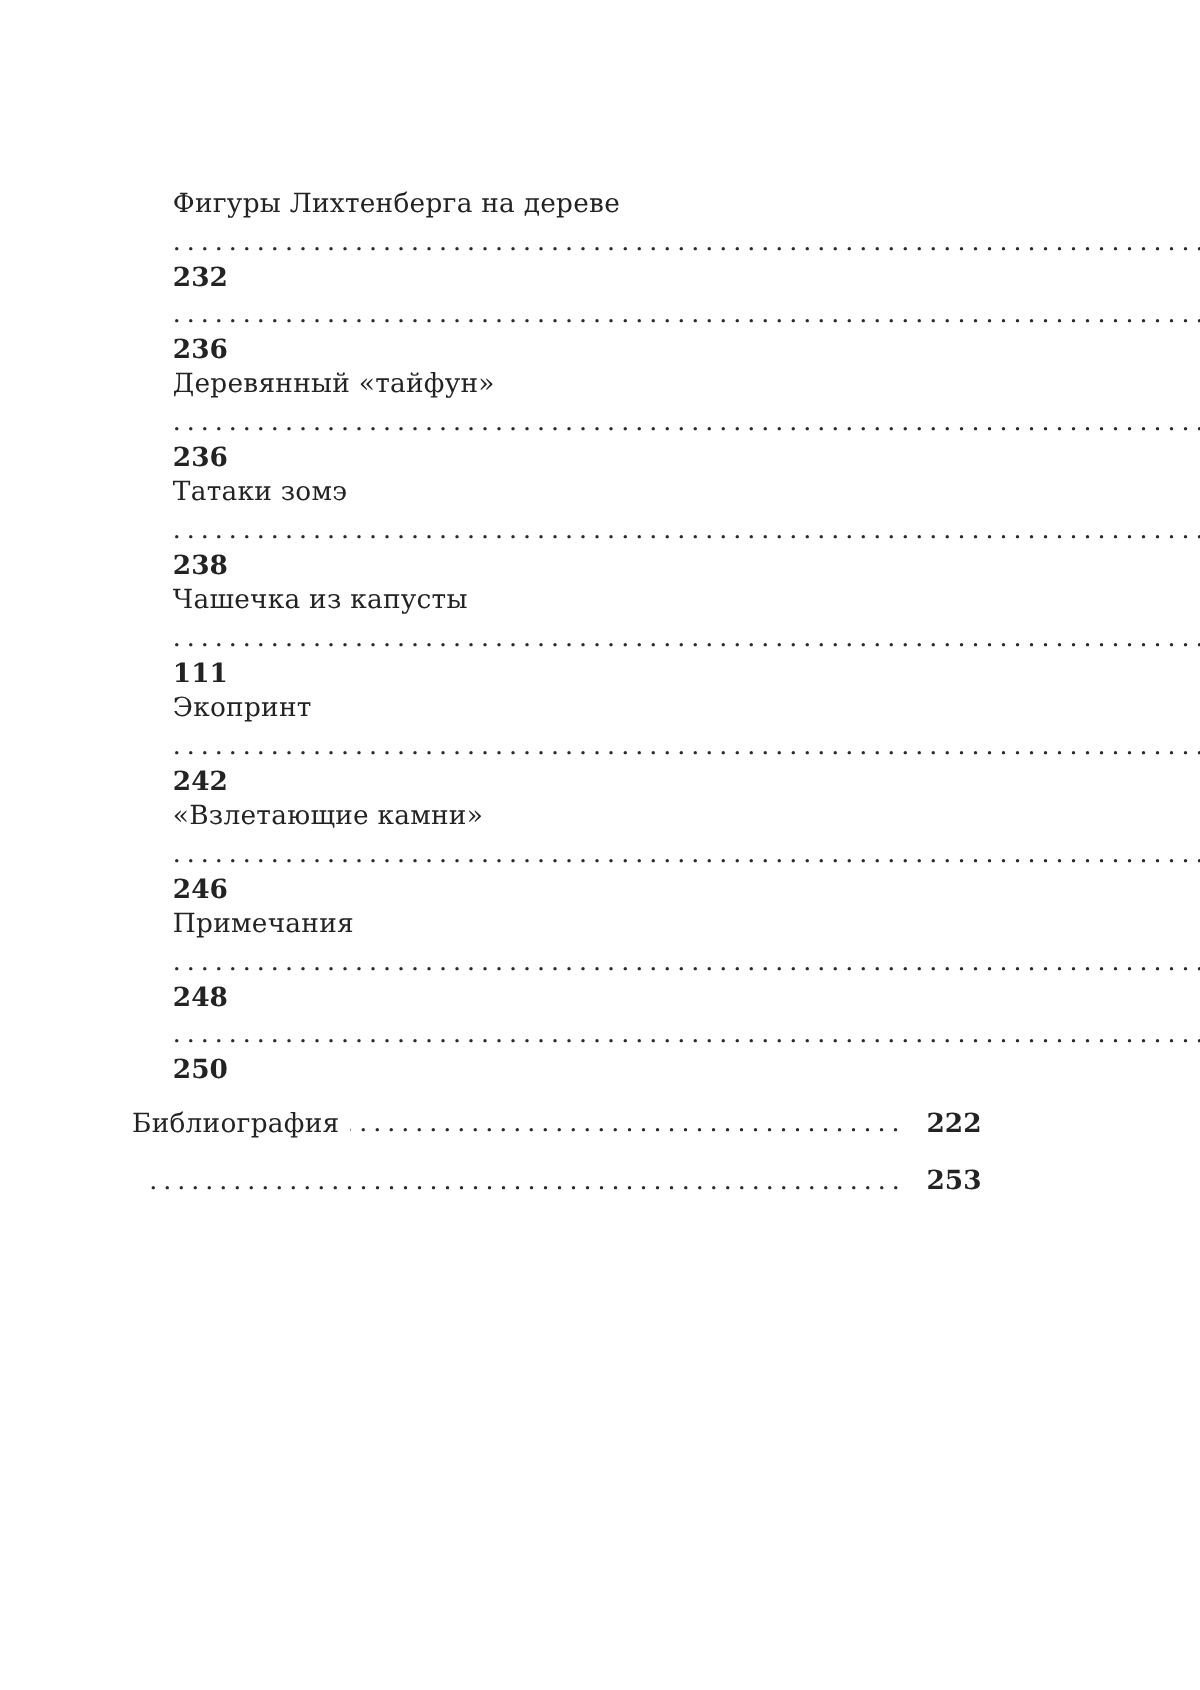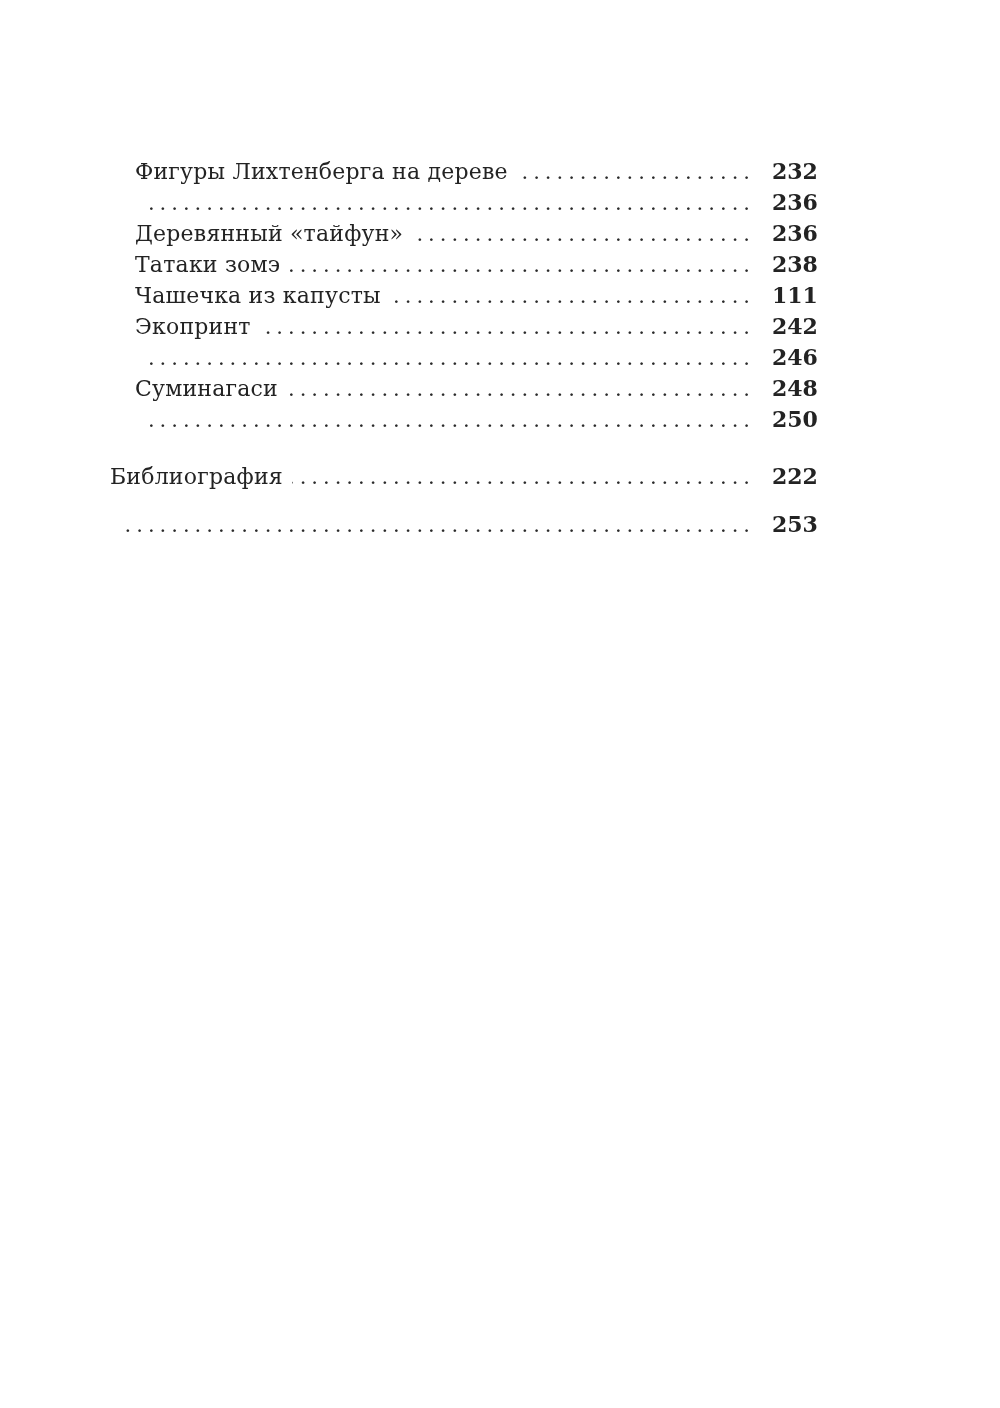--- a/index.html
+++ b/index.html
@@ -23,22 +23,23 @@
     width: 708px;
   }
   .toc-row {
     display: flex;
     align-items: baseline;
     line-height: 30px;
     font-size: 22px;
   }
   .toc-row.sub {
     padding-left: 25px;
+    flex-direction: column;
   }
-  .toc-row.gap-sm { margin-top: 26px; }
+  .toc-row.gap-sm { margin-top: 15px; }
   .toc-row.gap-md { margin-top: 17px; }
   .toc-title {
     flex: 0 0 auto;
     white-space: nowrap;
     letter-spacing: 0.2px;
   }
   .toc-title.italic {
   }
   .dot-leader {
     flex: 1 1 auto;
@@ -93,26 +94,27 @@
       <span class="page-num">111</span>
     </div>
 
     <div class="toc-row sub">
       <span class="toc-title">Экопринт</span>
       <span class="dot-leader">................................................................................</span>
       <span class="page-num">242</span>
     </div>
 
     <div class="toc-row sub">
+      <span class="toc-title">«Взлетающие камни»</span>
       <span class="dot-leader">................................................................................</span>
       <span class="page-num">246</span>
     </div>
 
     <div class="toc-row sub">
-      <span class="toc-title italic">Суминагаси</span>
+      <span class="toc-title italic">Примечания</span>
       <span class="dot-leader">................................................................................</span>
       <span class="page-num">248</span>
     </div>
 
     <div class="toc-row sub">
       <span class="dot-leader">................................................................................</span>
       <span class="page-num">250</span>
     </div>
 
     <div class="toc-row top gap-sm">

